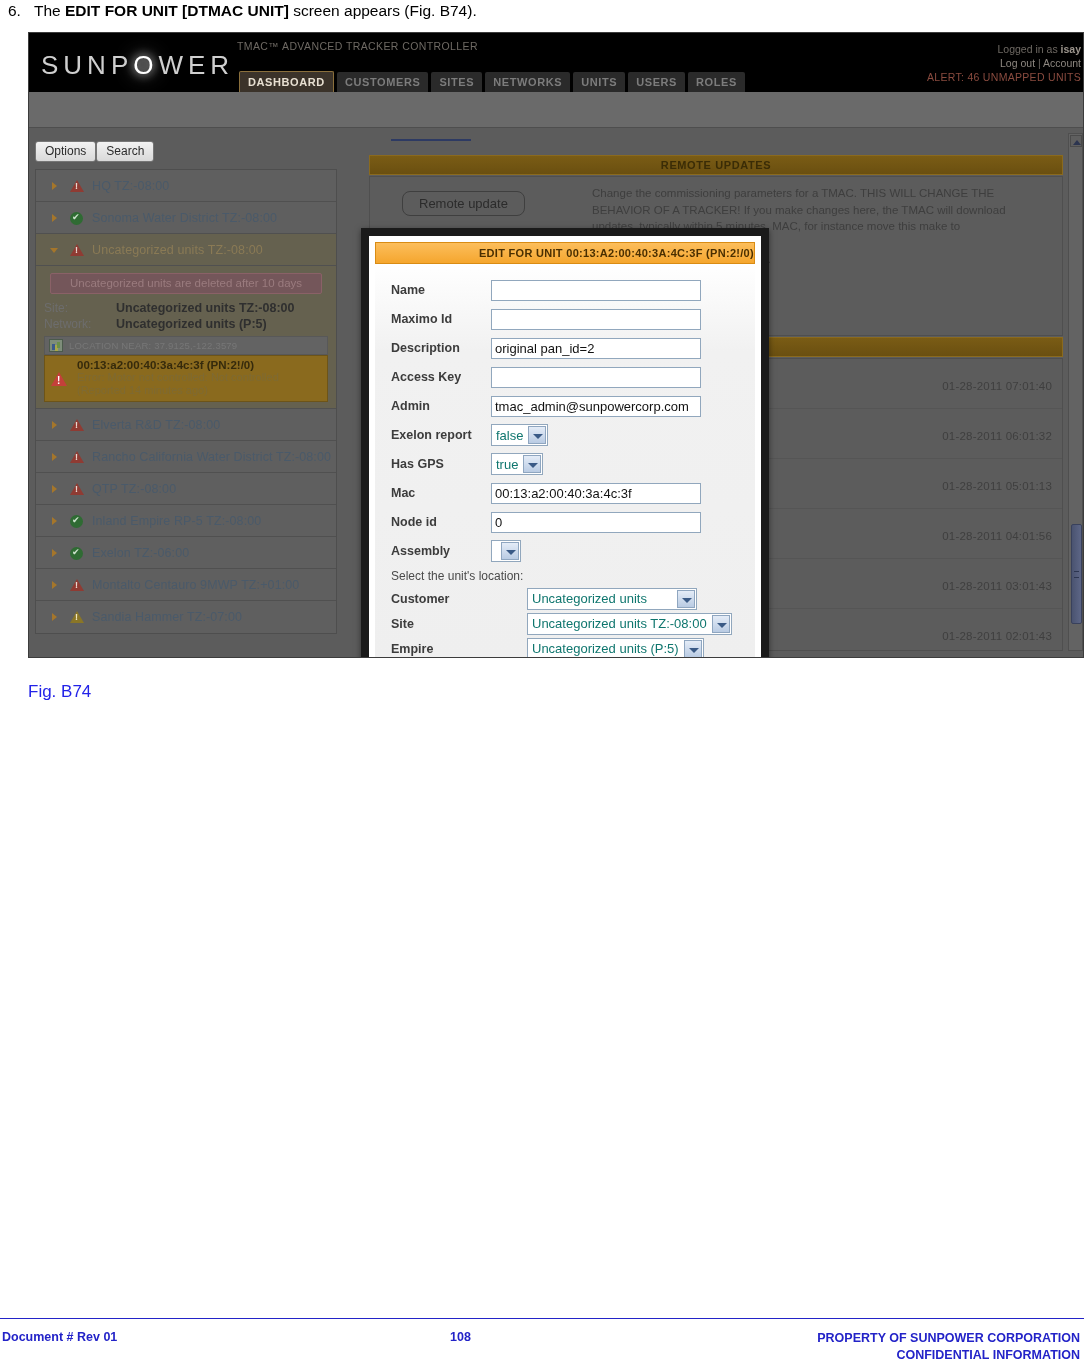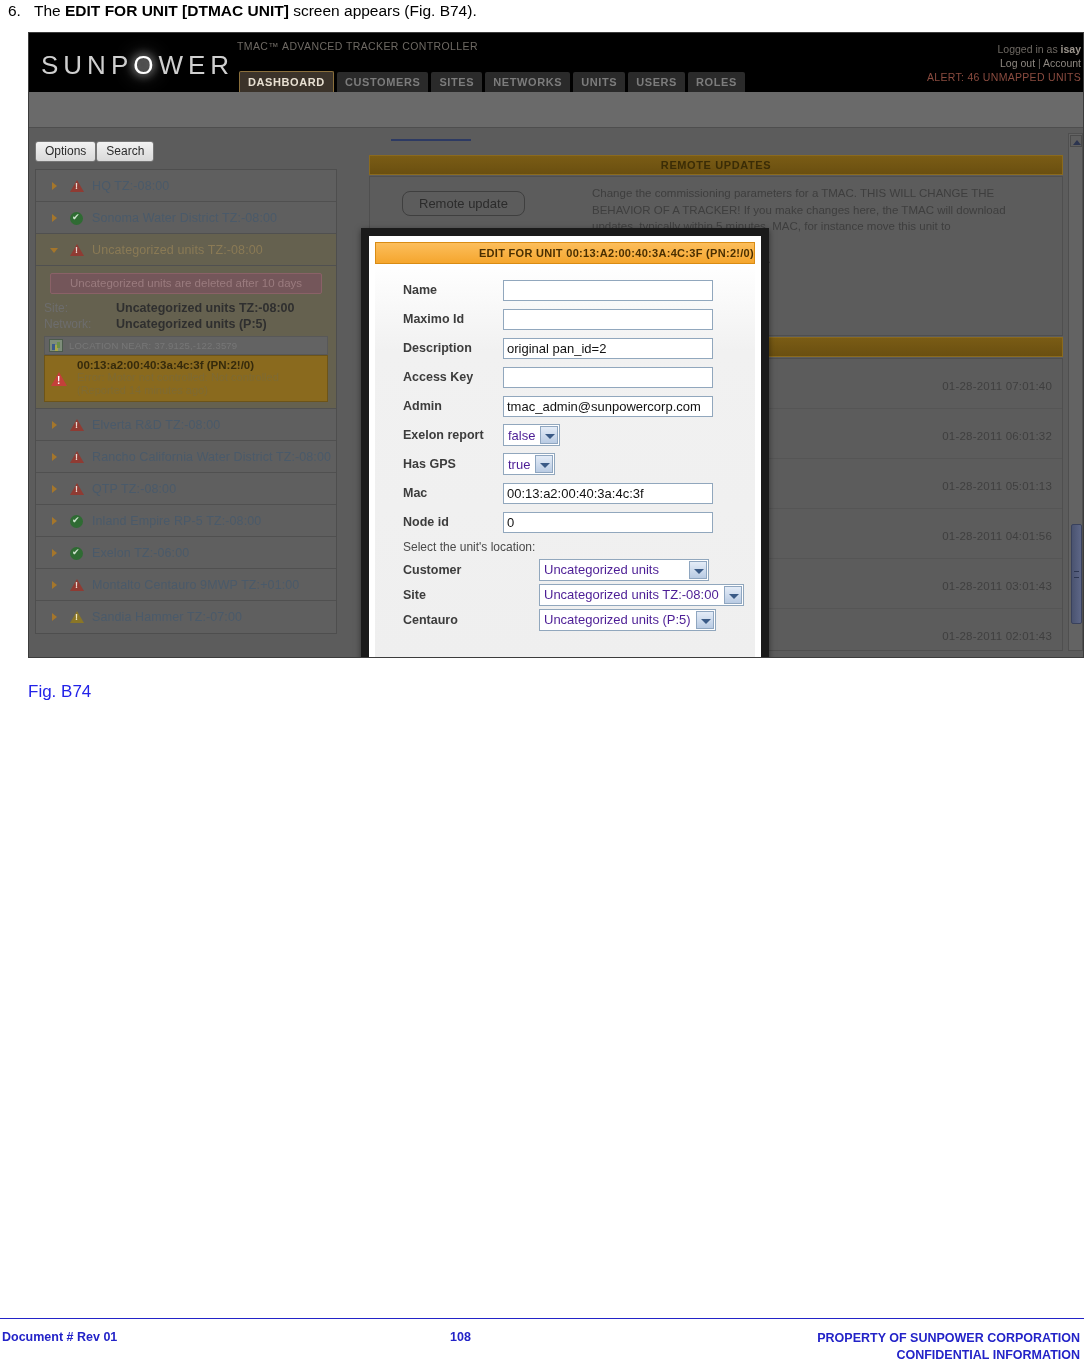--- a/index.html
+++ b/index.html
@@ -310,21 +310,21 @@
     box-shadow: 0 2px 6px rgba(0,0,0,.5);
   }
   .modal-title {
     margin: 6px 6px 0 6px; height: 22px;
     background: linear-gradient(#fcbe5c, #f5a62e);
     border: 1px solid #d98c14;
     color: #4a2f00; font-size: 11px; font-weight: bold;
     text-align: right; line-height: 21px; letter-spacing: 0.3px;
   }
   .modal-form {
-    margin: 0 6px; padding: 14px 0 10px 16px;
+    margin: 0 6px; padding: 14px 0 10px 4px;
     background: linear-gradient(#ffffff 0%, #f1f1f1 22%, #efefef 100%);
     height: 398px;
   }
   .frm-row {
     display: flex; align-items: center;
     margin: 0 0 5px 12px; height: 24px;
   }
   .frm-label {
     width: 100px; font-size: 12.5px; font-weight: bold; color: #3c3c3c;
     flex: none;
@@ -334,21 +334,21 @@
     background: #ffffff; font-size: 13px; color: #111;
     padding: 1px 3px; font-family: "Liberation Sans", sans-serif;
     outline: none;
   }
   .frm-input.w-wide { width: 210px; }
   .sel {
     position: relative; height: 22px;
     border: 1px solid #91a7bd; background: #ffffff;
     display: inline-flex; align-items: center;
     padding: 0 24px 0 4px;
-    font-size: 13px; color: #4c1d95; cursor: pointer;
+    font-size: 13px; color: #0f766e; cursor: pointer;
     white-space: nowrap;
   }
   .sel .arrowbox {
     position: absolute; right: 1px; top: 1px;
     width: 18px; height: 18px;
     background: linear-gradient(#e4ecf7,#b9cbe3);
     border: 1px solid #8fa6c0;
   }
   .sel .arrowbox::after {
     content: ""; position: absolute; left: 4px; top: 7px;
@@ -510,21 +510,21 @@
 
       <div class="content">
         <div class="breadcrumb-line"></div>
 
         <div class="panel-bar b1">REMOTE UPDATES</div>
 
         <div class="panel-body">
           <div class="remote-btn">Remote update</div>
           <div class="desc-text">
             <span>Change the commissioning parameters for a TMAC. THIS WILL CHANGE THE BEHAVIOR OF A TRACKER! If you make changes here, the TMAC will download updates, typically within 5 minutes.</span>
-            <span>MAC, for instance move this unit to</span>
+            <span>MAC, for instance move this make to</span>
             <br><br>
             <span>position, all the trackers at this site.</span><br>
             <span>e a tracker checks for updates.</span><br><br>
             <span>this site.</span>
           </div>
         </div>
 
         <div class="panel-bar b2"></div>
 
         <div class="log-body">
@@ -604,41 +604,47 @@
           <div class="frm-row">
             <span class="frm-label">Mac</span>
             <input class="frm-input w-wide" value="00:13:a2:00:40:3a:4c:3f" style="">
           </div>
 
           <div class="frm-row">
             <span class="frm-label">Node id</span>
             <input class="frm-input w-wide" value="0" style="">
           </div>
 
+          <div class="frm-row">
+            <span class="frm-label">Assembly</span>
+            <span class="sel empty">
+              <span class="arrowbox"></span>
+            </span>
+          </div>
 
           <div class="loc-hint">Select the unit's location:</div>
 
           <div class="frm-row tight">
             <span class="frm-label">Customer</span>
             <span class="sel" style="width:170px;">
               <span>Uncategorized units</span>
               <span class="arrowbox"></span>
             </span>
           </div>
 
           <div class="frm-row tight">
             <span class="frm-label">Site</span>
             <span class="sel">
               <span>Uncategorized units TZ:-08:00</span>
               <span class="arrowbox"></span>
             </span>
           </div>
 
           <div class="frm-row tight">
-            <span class="frm-label">Centauro</span>
+            <span class="frm-label">Empire</span>
             <span class="sel">
               <span>Uncategorized units (P:5)</span>
               <span class="arrowbox"></span>
             </span>
           </div>
 
         </div>
 
       </div>
 

